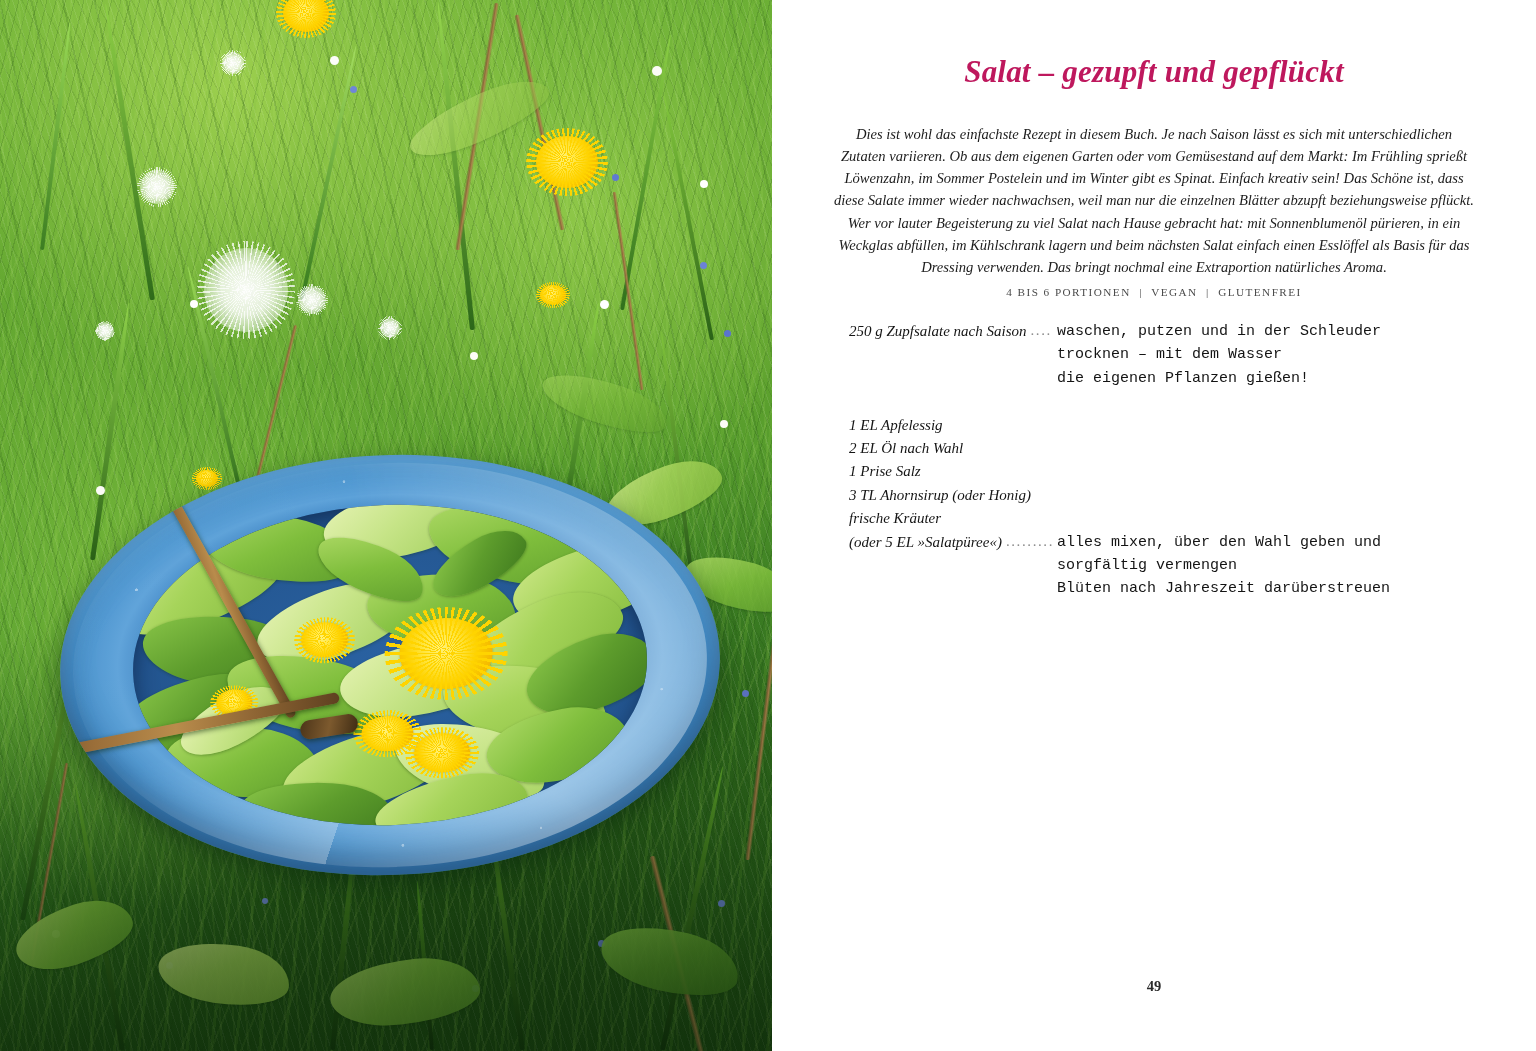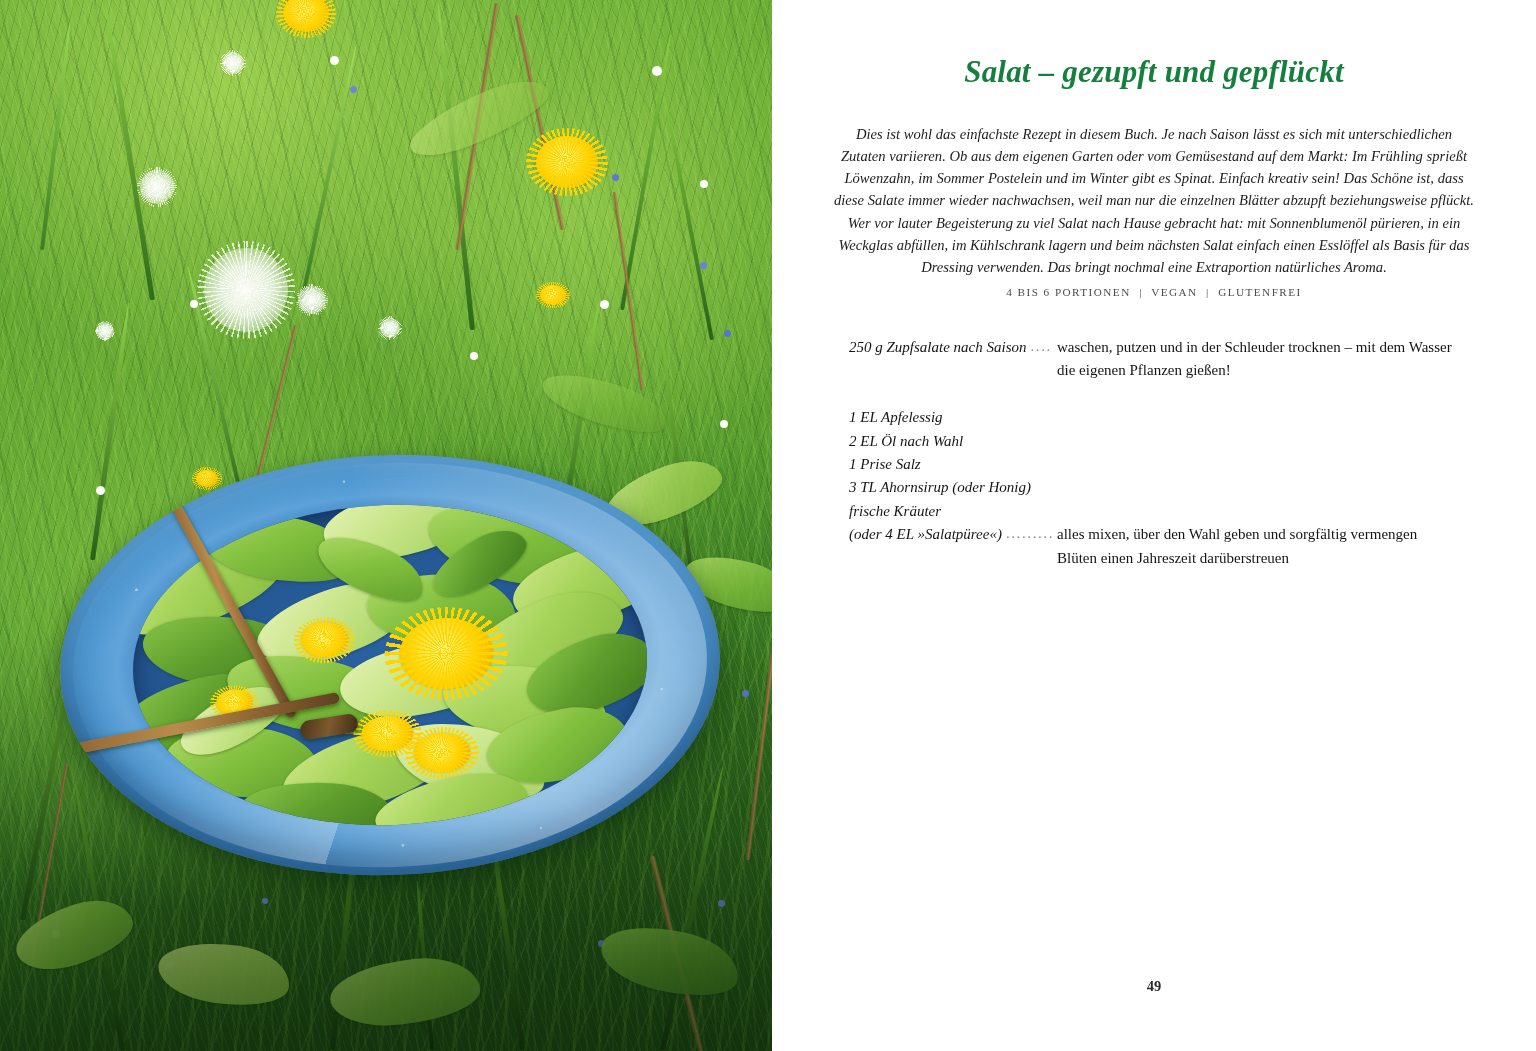--- a/index.html
+++ b/index.html
@@ -216,21 +216,21 @@
 
   #recipe-title {
     position: absolute;
     left: 0;
     top: 44px;
     width: 100%;
     text-align: center;
     font-style: italic;
     font-size: 31px;
     letter-spacing: .2px;
-    color: #15803d;
+    color: #be185d;
     font-family: "Liberation Serif", "DejaVu Serif", serif;
     margin-top: 10px;
   }
 
   #intro {
     position: absolute;
     left: 60px;
     top: 108px;
     width: 644px;
     text-align: center;
@@ -250,21 +250,20 @@
     letter-spacing: 1.45px;
     color: #4a4a4a;
     white-space: pre;
   }
 
   #recipe-body {
     position: absolute;
     left: 77px;
     top: 320px;
     width: 608px;
-    margin-top: 16px;
   }
 
   .rrow {
     display: flex;
     align-items: flex-start;
     width: 100%;
   }
 
   .ing-cell {
     flex: 0 0 auto;
@@ -287,20 +286,21 @@
     margin: 0 4px 0 4px;
     position: relative;
     top: -1px;
   }
 
   .step-cell {
     flex: 0 0 400px;
     font-size: 15px;
     line-height: 23.4px;
     color: #141414;
+    font-family: Liberation Mono, monospace;
   }
 
   .rrow.noleader .ing-cell { width: 100%; }
 
   .spacer-row { height: 23.4px; }
 
   #page-number {
     position: absolute;
     left: 0;
     top: 978px;
@@ -477,25 +477,25 @@
         <div class="ing-cell">1 Prise Salz</div>
       </div>
       <div class="rrow noleader">
         <div class="ing-cell">3 TL Ahornsirup (oder Honig)</div>
       </div>
       <div class="rrow noleader">
         <div class="ing-cell">frische Kräuter</div>
       </div>
 
       <div class="rrow">
-        <div class="ing-cell">(oder 4 EL »Salatpüree«)</div>
+        <div class="ing-cell">(oder 5 EL »Salatpüree«)</div>
         <div class="leaders">...........................................................................</div>
         <div class="step-cell">
           <div>alles mixen, über den Wahl geben und sorgfältig vermengen</div>
-          <div>Blüten einen Jahreszeit darüberstreuen</div>
+          <div>Blüten nach Jahreszeit darüberstreuen</div>
         </div>
       </div>
 
     </div>
 
     <div id="page-number">49</div>
   </div>
 
 </div>
 

